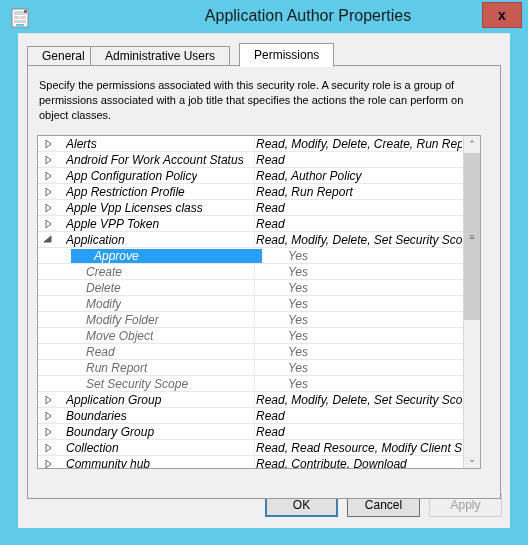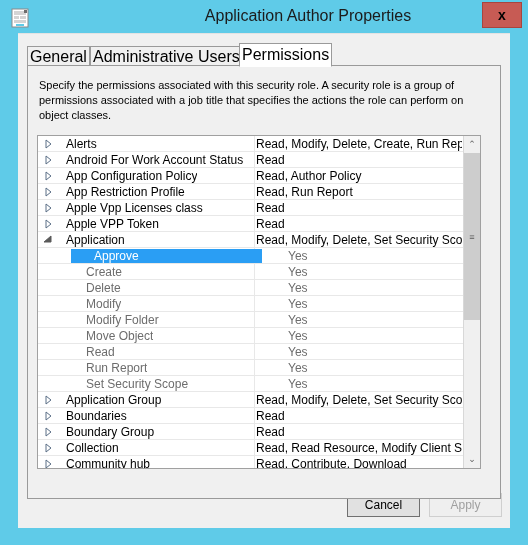--- a/index.html
+++ b/index.html
@@ -80,23 +80,23 @@
     width: 474px; height: 23px;
   }
   .tab {
     position: absolute;
     top: 3px;
     height: 20px;
     background: #f0f0f0;
     border: 1px solid #9a9a9a;
     border-bottom: none;
     box-sizing: border-box;
-    font-size: 16px;
+    font-size: 12px;
     line-height: 19px;
-    padding: 0 2px;
+    padding: 0 14px;
     color: #000;
     cursor: default;
     white-space: nowrap;
   }
   .tab.active {
     top: 0px;
     height: 24px;
     line-height: 22px;
     background: #ffffff;
     border-bottom: 1px solid #ffffff;
@@ -130,20 +130,21 @@
     width: 444px; height: 334px;
     background: #ffffff;
     border: 1px solid #a0a0a0;
     box-sizing: border-box;
     overflow: hidden;
   }
   #rows {
     position: absolute;
     left: 0; top: 0;
     width: 426px;
+    font-style: italic;
   }
   .row {
     position: relative;
     height: 16px;
     border-bottom: 1px solid #e8e8e8;
     box-sizing: border-box;
     white-space: nowrap;
     overflow: hidden;
     cursor: default;
   }
@@ -450,18 +451,19 @@
       </div>
     </div>
 
     <div id="tabstrip">
         <div class="tab" style="left: 0px;">General</div>
         <div class="tab" style="left: 63px; text-align: right;">Administrative Users</div>
         <div class="tab active" style="left: 212px;">Permissions</div>
       </div>
 
     <div id="buttonbar">
+      <div class="btn" id="btn-ok">OK</div>
       <div class="btn" id="btn-apply">Apply</div>
       <div class="btn" id="btn-cancel">Cancel</div>
     </div>
 
   </div>
 </div>
 
 </body></html>

